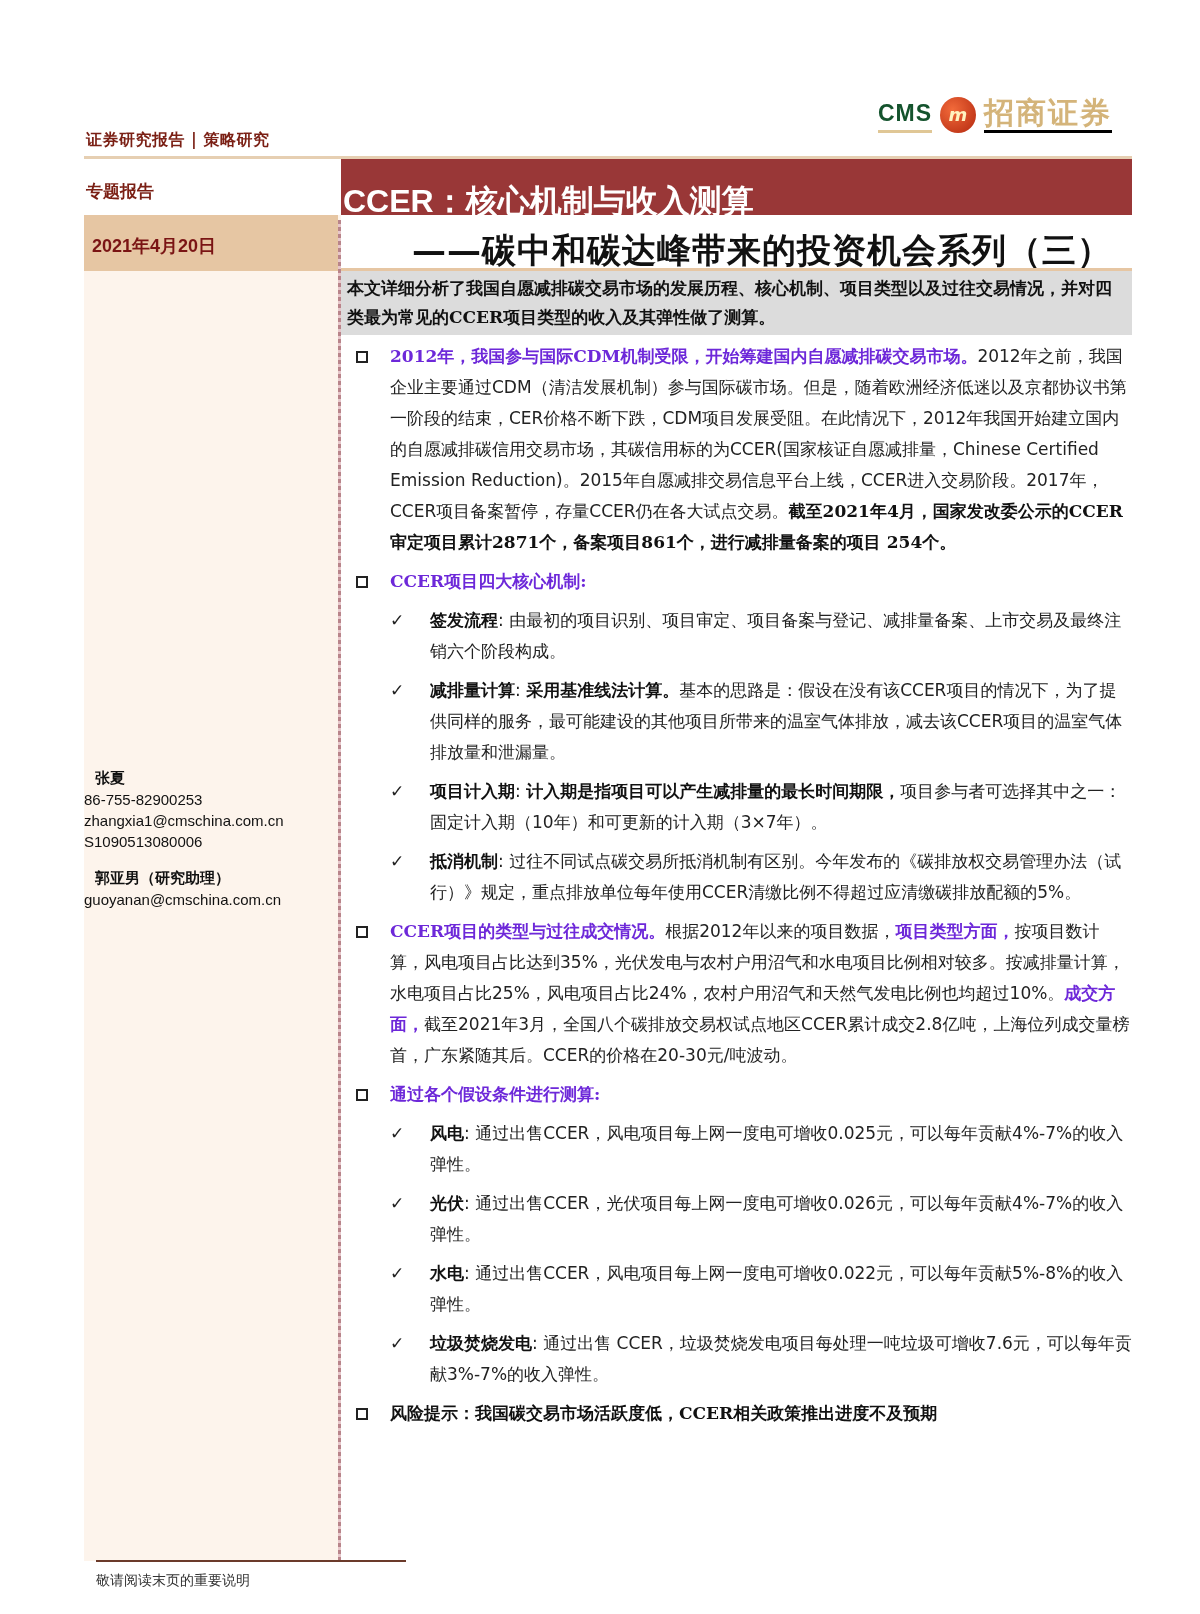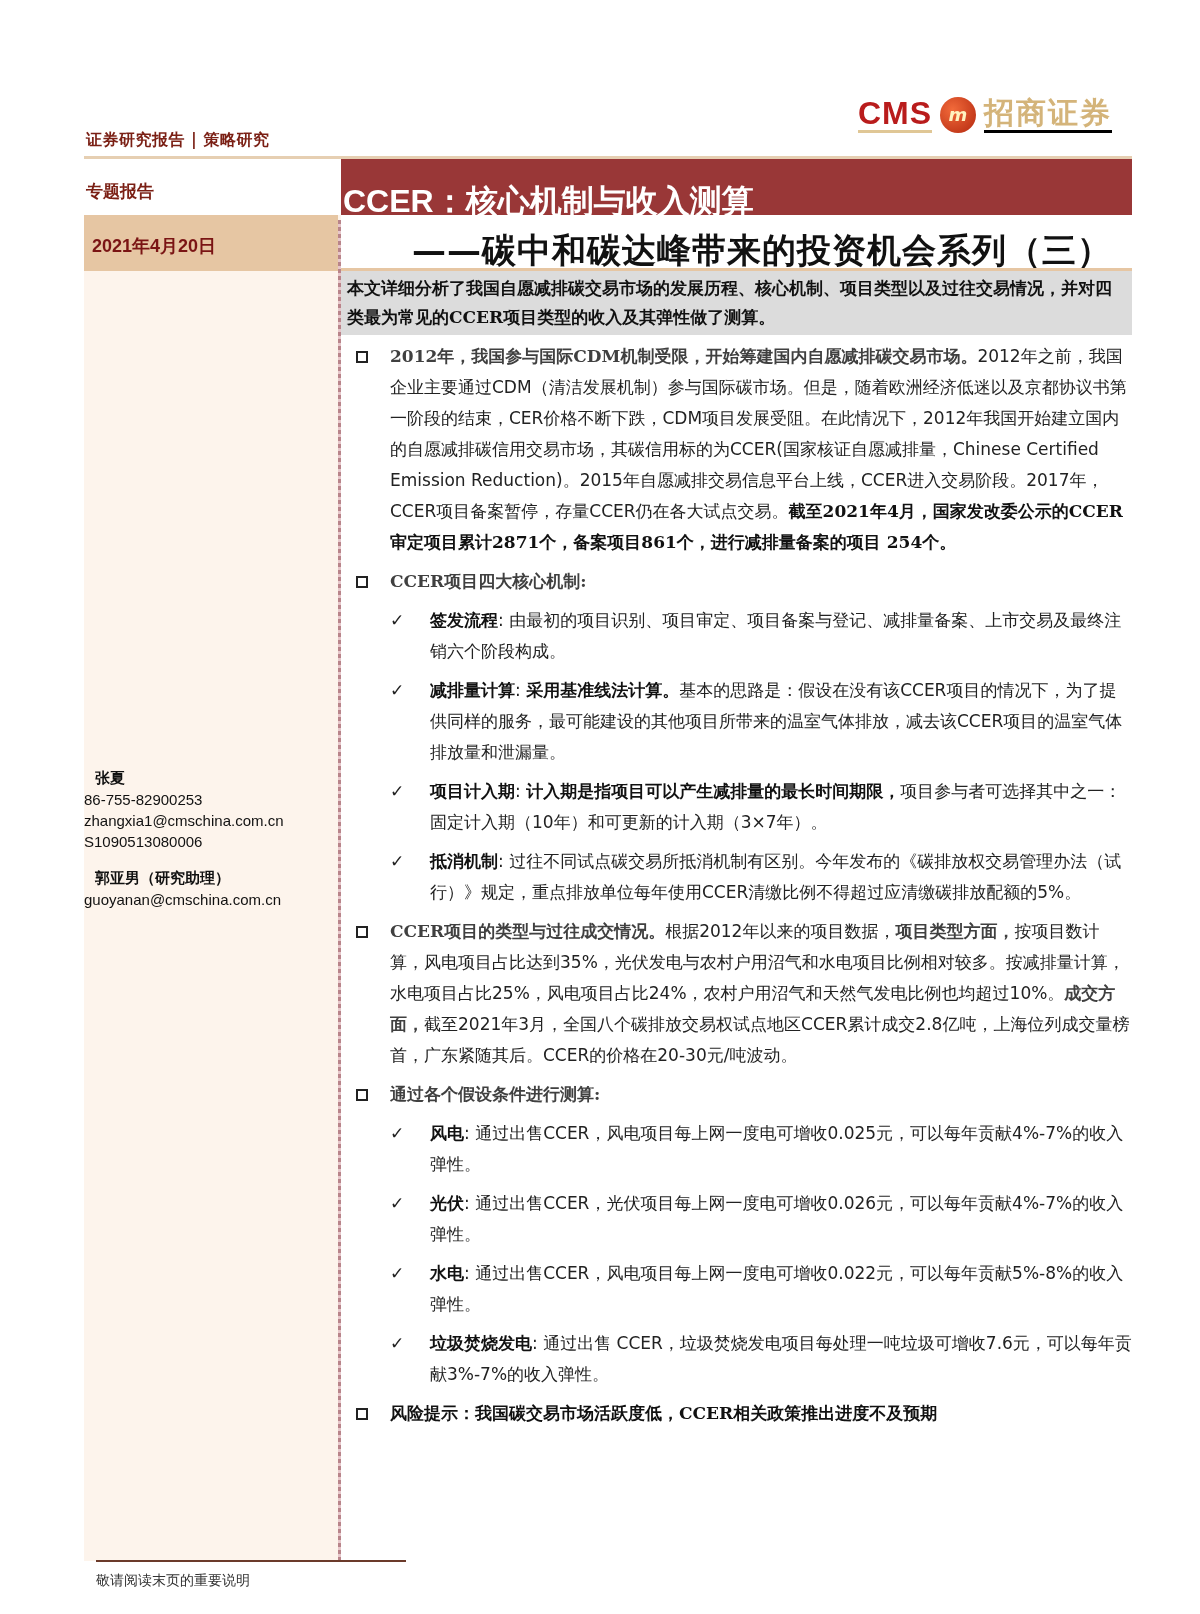--- a/index.html
+++ b/index.html
@@ -1,21 +1,21 @@
 <!DOCTYPE html>
 <html><head>
 <meta charset="utf-8">
 <style>
   html, body { margin:0; padding:0; background:#ffffff; }
   body { width:1200px; height:1614px; position:relative; overflow:hidden;
          font-family:"DejaVu Sans","Liberation Sans",sans-serif; color:#1a1a1a; }
   .abs { position:absolute; }
   .hdr-label { left:86px; top:130px; font-size:16px; font-weight:bold; color:#7a1f14; font-family:"DejaVu Serif",serif; letter-spacing:0.5px; }
   .logo { right:88px; top:96px; display:flex; align-items:center; gap:8px; }
-  .logo .cms { font-family:"Liberation Sans",sans-serif; font-size:32px; font-weight:bold; color:#b91c1c; letter-spacing:1px; border-bottom:3px solid #e0c796; line-height:34px; }
+  .logo .cms { font-family:"Liberation Sans",sans-serif; font-size:23px; font-weight:bold; color:#14532d; letter-spacing:1px; border-bottom:3px solid #e0c796; line-height:34px; }
   .logo .badge { width:36px; height:36px; border-radius:50%; background:radial-gradient(circle at 35% 35%, #f26a3a, #b3280f); color:#fff3c0; font-weight:bold; font-size:18px; display:flex; align-items:center; justify-content:center; font-style:italic; }
   .logo .cn { font-family:"DejaVu Serif",serif; font-size:30px; color:#d4b47a; font-weight:bold; border-bottom:3px solid #000000; line-height:34px; letter-spacing:2px; }
   .topline { left:84px; top:156px; width:1048px; height:3px; background:#e6cfb2; }
 
   .sidebar-bg { left:84px; top:159px; width:257px; height:1402px; background:#fdf4ec; }
   .sidebar-white { left:84px; top:159px; width:257px; height:56px; background:#ffffff; }
   .dotted-edge { left:338px; top:220px; width:3px; height:1341px;
      background:repeating-linear-gradient(to bottom,#b8848a 0 4px,#e7c7cb 4px 7px); }
   .report-type { left:86px; top:180px; font-size:17px; font-weight:bold; color:#7a1f14; font-family:"DejaVu Serif",serif; }
   .date-box { left:84px; top:215px; width:254px; height:56px; background:#e6c6a3; }
@@ -29,21 +29,21 @@
   .abstract { left:341px; top:271px; width:791px; height:64px; background:#dcdcdc; }
   .abstract-text { left:347px; top:274px; width:780px; font-size:17px; font-weight:bold; line-height:29px; color:#111; font-family:"DejaVu Serif",serif; }
 
   .authors { left:84px; top:768px; font-size:15px; line-height:21px; font-family:"Liberation Sans",sans-serif; color:#111; }
   .authors .name { font-weight:bold; font-family:"DejaVu Serif",serif; font-size:15px;padding-left:11px; }
   .authors .gap { height:16px; }
 
   .content { left:356px; top:341px; width:776px; font-size:17px; line-height:31px; color:#222; }
   .bullet { position:relative; padding-left:34px; margin-bottom:8px; }
   .bullet .box { position:absolute; left:0; top:10px; width:8px; height:8px; border:2px solid #222; }
-  .hl { color:#404040; font-weight:bold; font-family:"DejaVu Serif",serif;text-align:center; }
+  .hl { color:#6d28d9; font-weight:bold; font-family:"DejaVu Serif",serif;text-align:center; }
   .bk { color:#111; font-weight:bold; font-family:"DejaVu Serif",serif; }
   .body { font-family:"DejaVu Sans",sans-serif; }
   .check { position:relative; padding-left:74px; margin-bottom:8px; }
   .check .ck { position:absolute; left:34px; top:0; font-size:17px; color:#222; }
   .footer-line { left:96px; top:1560px; width:310px; height:2px; background:#6b3a2a; }
   .footer-text { left:96px; top:1572px; font-size:14px; color:#333; font-family:"DejaVu Serif",serif; }
 </style>
 </head>
 <body>
 

